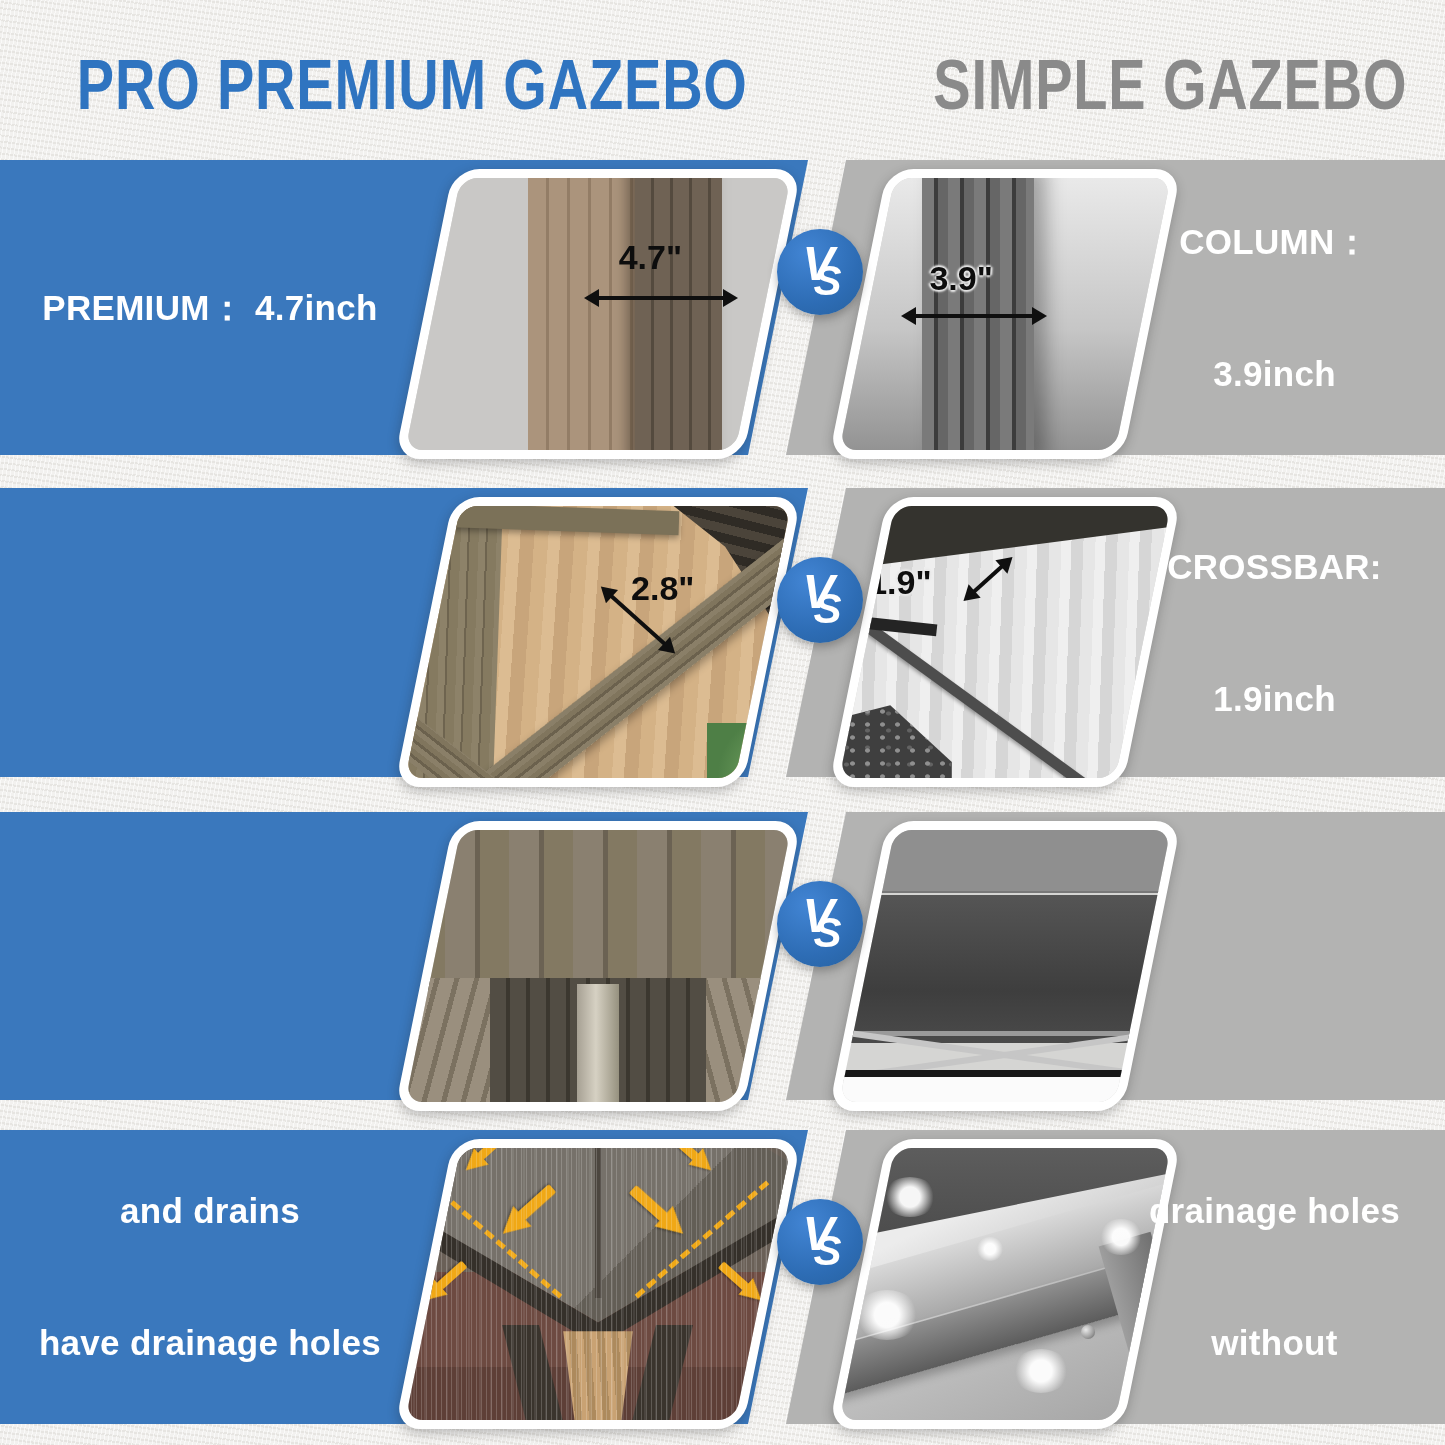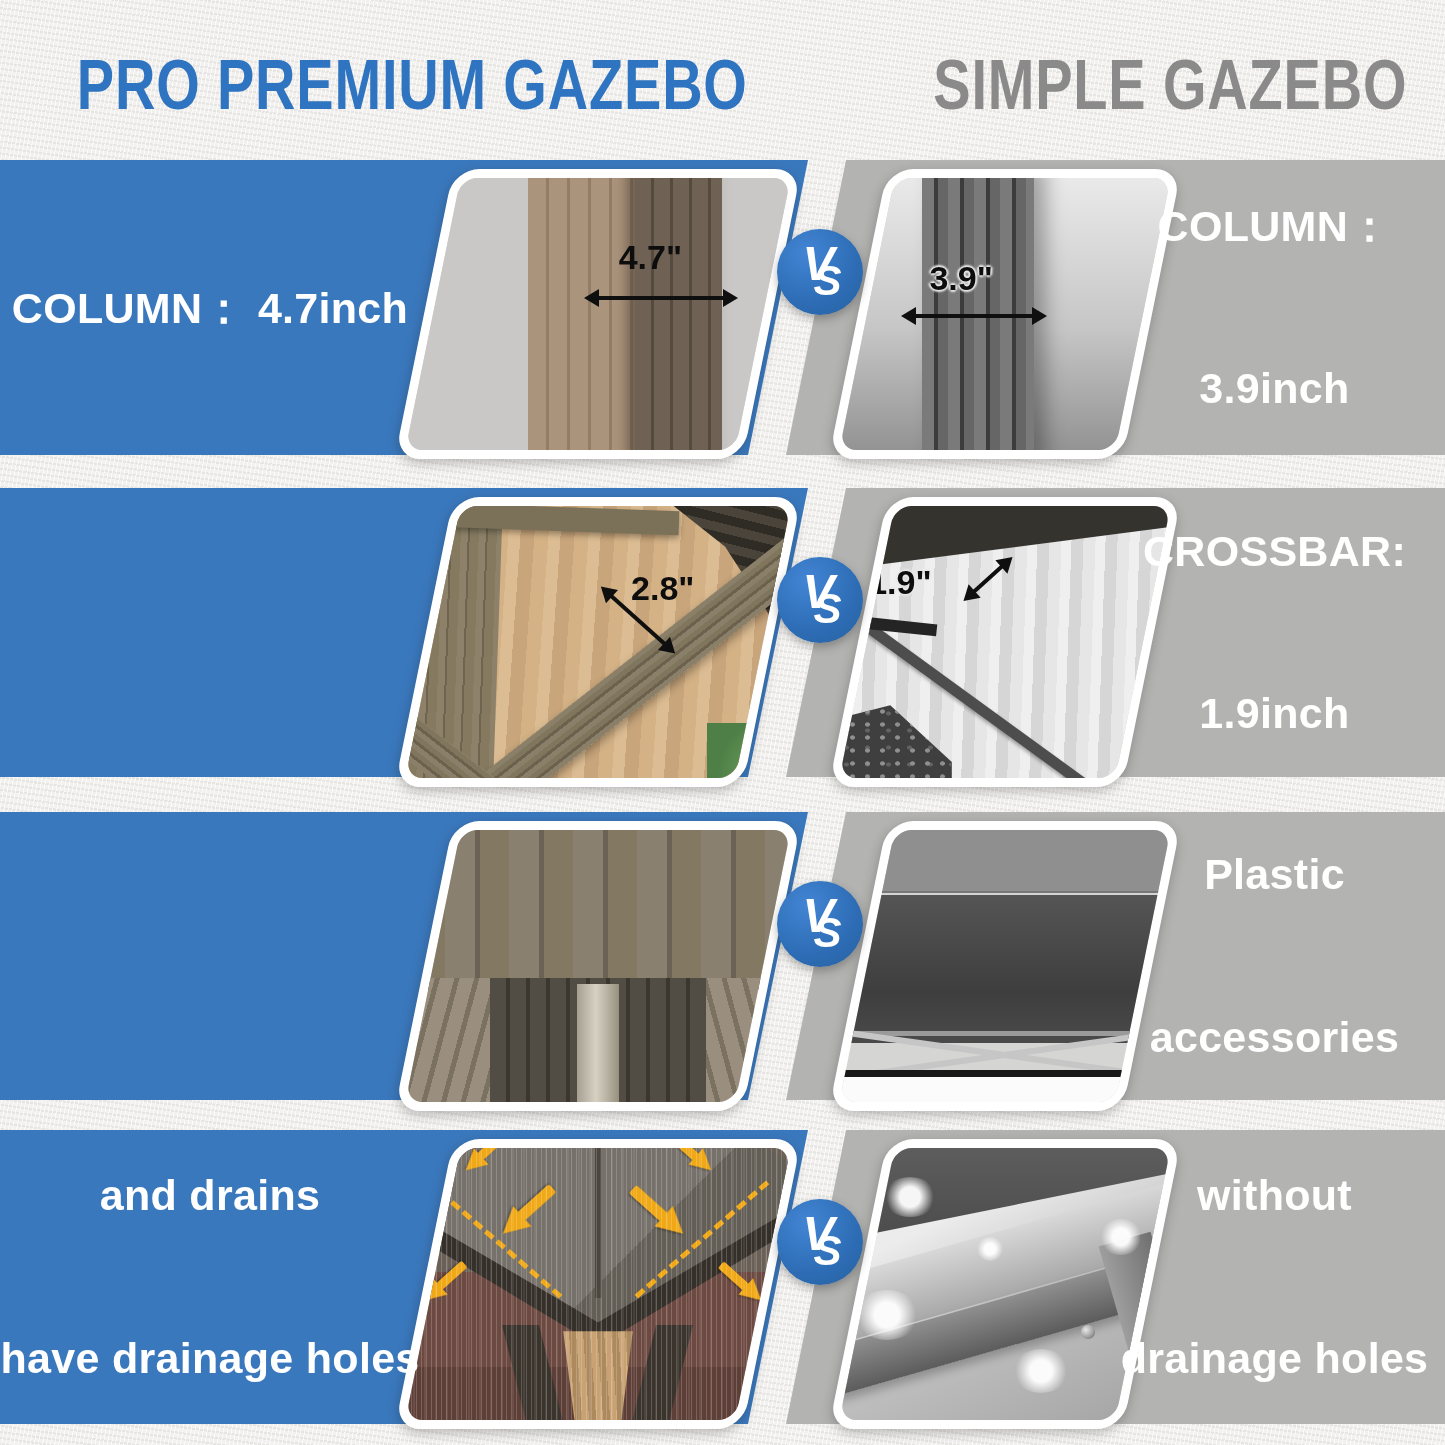--- a/index.html
+++ b/index.html
@@ -35,21 +35,21 @@
   .row{position:absolute;left:0;width:1445px;}
   .r1{top:160px;height:295px;}
   .r2{top:488px;height:289px;}
   .r3{top:812px;height:288px;}
   .r4{top:1130px;height:294px;}
   .band{position:absolute;inset:0;}
   .band-blue{background:var(--blue);clip-path:polygon(0 0,808px 0,748px 100%,0 100%);}
   .band-gray{background:var(--grayband);clip-path:polygon(846px 0,1445px 0,1445px 100%,786px 100%);}
   
   .label{position:absolute;top:50%;transform:translateY(-50%);text-align:center;color:#fff;
-         font-weight:800;font-size:43px;line-height:1.26;letter-spacing:.3px;white-space:pre-wrap;z-index:3;}
+         font-weight:800;font-size:35px;line-height:1.26;letter-spacing:.3px;white-space:pre-wrap;z-index:3;}
   .label-left{left:0;width:420px;}
   .label-right{left:1104px;width:341px;}
   .label span{display:block;}
   
   .vs-badge{position:absolute;left:777px;top:69px;width:86px;height:86px;border-radius:50%;
     background:radial-gradient(circle at 35% 28%, #4285d4, var(--blue-dark) 62%, #27619f);
     display:flex;align-items:center;justify-content:center;
     box-shadow:0 4px 10px rgba(40,40,40,.35);z-index:6;}
   .vs-v,.vs-s{font-style:italic;font-weight:900;color:#fff;line-height:1;}
   .vs-v{font-size:48px;transform:translate(4px,-8px);}
@@ -153,21 +153,21 @@
   </div>
   <div class="title title-right">
     <span class="condensed">SIMPLE GAZEBO</span>
   </div>
 
   <section class="row r1">
     <div class="band band-blue"></div>
     <div class="band band-gray"></div>
 
     <div class="label label-left">
-      <span>COLUMN： 4.7inch</span>
+      <span>PREMIUM： 4.7inch</span>
     </div>
     <div class="label label-right">
       <span>COLUMN：</span>
       <span>3.9inch</span>
     </div>
 
     <figure class="photo photo-left p1l">
       <div class="ph-inner">
         <div class="ly tan"></div>
         <div class="ly brown"></div>
@@ -226,24 +226,20 @@
     <div class="vs-badge">
       <span class="vs-v">V</span>
       <span class="vs-s">S</span>
     </div>
   </section>
 
   <section class="row r3">
     <div class="band band-blue"></div>
     <div class="band band-gray"></div>
 
-    <div class="label label-right">
-      <span>Plastic</span>
-      <span>accessories</span>
-    </div>
 
     <figure class="photo photo-left p3l">
       <div class="ph-inner">
         <div class="ly top"></div>
         <div class="ly beam"></div>
         <div class="ly wl"></div>
         <div class="ly wr"></div>
         <div class="ly wc"></div>
         <div class="ly cbeam"></div>
       </div>
@@ -268,22 +264,22 @@
 
   <section class="row r4">
     <div class="band band-blue"></div>
     <div class="band band-gray"></div>
 
     <div class="label label-left">
       <span>and drains</span>
       <span>have drainage holes</span>
     </div>
     <div class="label label-right">
+      <span>drainage holes</span>
       <span>without</span>
-      <span>drainage holes</span>
     </div>
 
     <figure class="photo photo-left p4l">
       <div class="ph-inner">
         <div class="ly bg1"></div>
         <div class="ly roof"></div>
         <div class="ly rim"></div>
         <div class="ly ridge"></div>
         <div class="ly colL"></div>
         <div class="ly colR"></div>

